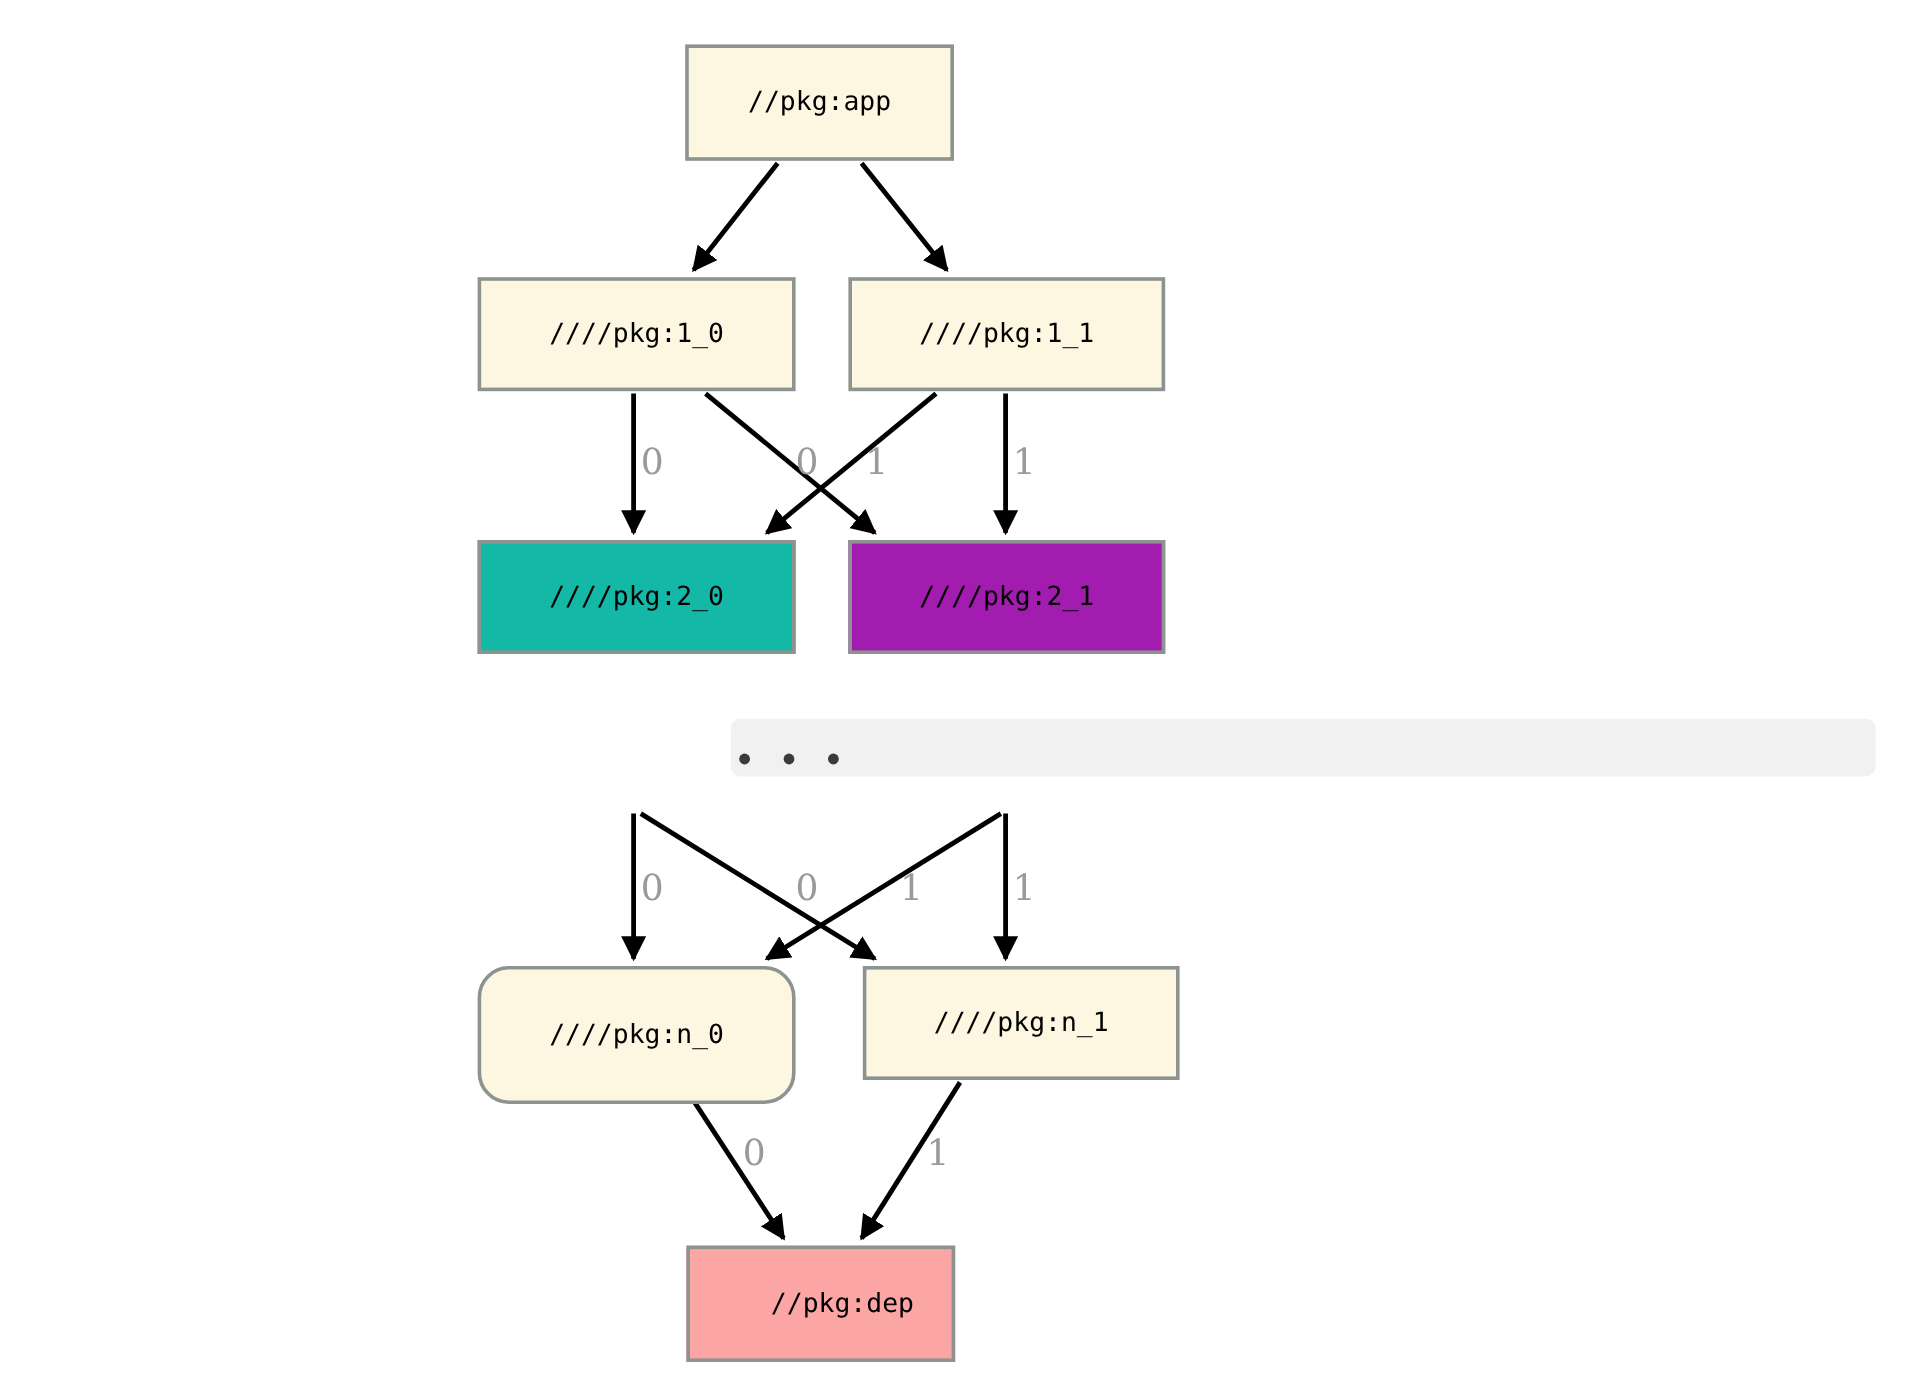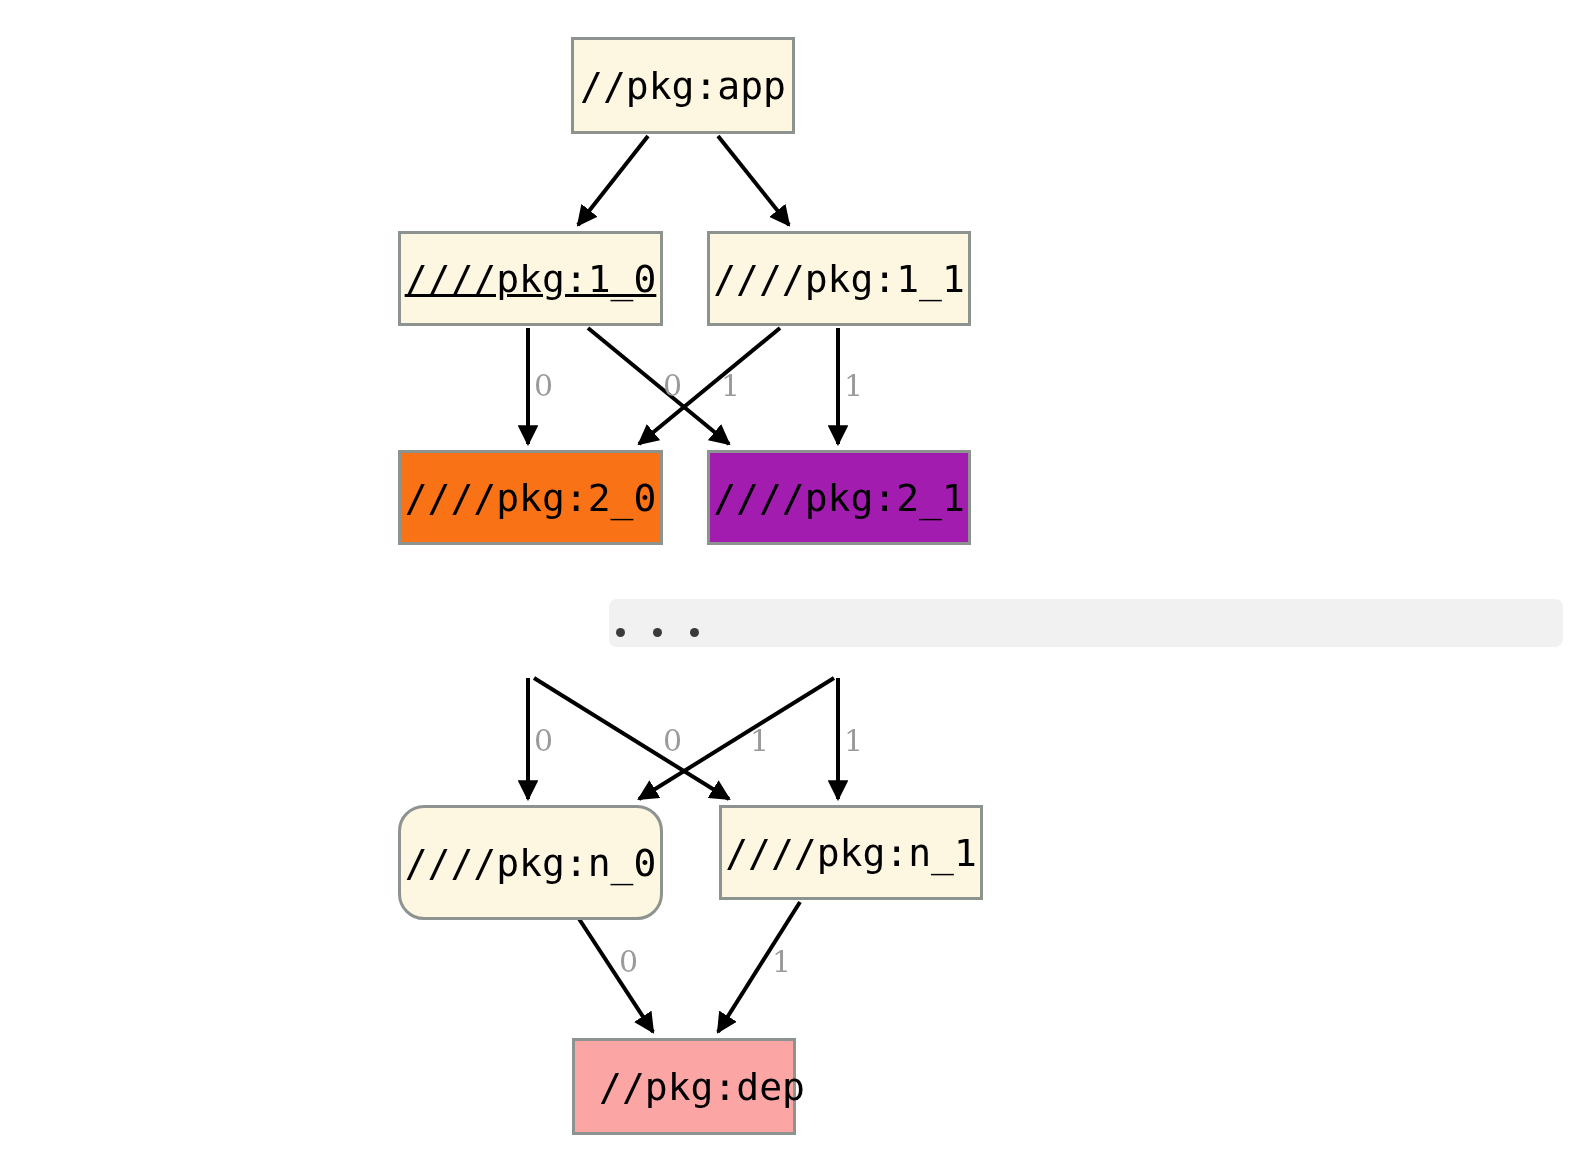--- a/index.html
+++ b/index.html
@@ -20,21 +20,21 @@
   .node {
     position: absolute;
     box-sizing: border-box;
     background: #fdf6e1;
     border: 3px solid #8d9490;
     display: flex;
     align-items: center;
     justify-content: center;
     color: #000000;
     font-family: "DejaVu Sans Mono", monospace;
-    font-size: 38px;
+    font-size: 22px;
     letter-spacing: 0px;
     white-space: nowrap;
     z-index: 3;
   }
   .node-label {
     pointer-events: none;
   }
   #edge-layer {
     position: absolute;
     left: 0;
@@ -91,27 +91,27 @@
         <line x1="838" y1="678" x2="838" y2="799" stroke="#000000" stroke-width="4" marker-end="url(#arrow)"></line>
         <line x1="568" y1="902" x2="653" y2="1032" stroke="#000000" stroke-width="4" marker-end="url(#arrow)"></line>
         <line x1="800" y1="902" x2="718" y2="1032" stroke="#000000" stroke-width="4" marker-end="url(#arrow)"></line>
       </g>
   </svg>
 
   <div id="nodes-group">
       <div class="node" style="left: 571px; top: 37px; width: 224px; height: 97px; background: rgb(253, 246, 225); border-color: rgb(141, 148, 144);">
         <span class="node-label">//pkg:app</span>
       </div>
-      <div class="node" style="left: 398px; top: 231px; width: 265px; height: 95px; background: rgb(253, 246, 225); border-color: rgb(141, 148, 144); text-decoration: underline;">
+      <div class="node" style="left: 398px; top: 231px; width: 265px; height: 95px; background: rgb(253, 246, 225); border-color: rgb(141, 148, 144);">
         <span class="node-label">////pkg:1_0</span>
       </div>
       <div class="node" style="left: 707px; top: 231px; width: 264px; height: 95px; background: rgb(253, 246, 225); border-color: rgb(141, 148, 144);">
         <span class="node-label">////pkg:1_1</span>
       </div>
-      <div class="node" style="left: 398px; top: 450px; width: 265px; height: 95px; background: #f97316; border-color: rgb(141, 148, 144);">
+      <div class="node" style="left: 398px; top: 450px; width: 265px; height: 95px; background: #14b8a6; border-color: rgb(141, 148, 144);">
         <span class="node-label">////pkg:2_0</span>
       </div>
       <div class="node" style="left: 707px; top: 450px; width: 264px; height: 95px; background: #a21caf; border-color: rgb(141, 148, 144);">
         <span class="node-label">////pkg:2_1</span>
       </div>
       <div class="node" style="left: 398px; top: 805px; width: 265px; height: 115px; background: rgb(253, 246, 225); border-color: rgb(141, 148, 144); border-radius: 26px;">
         <span class="node-label">////pkg:n_0</span>
       </div>
       <div class="node" style="left: 707px; top: 805px; width: 264px; height: 95px; background: rgb(253, 246, 225); border-color: rgb(141, 148, 144); margin-left: 12px;">
         <span class="node-label">////pkg:n_1</span>

